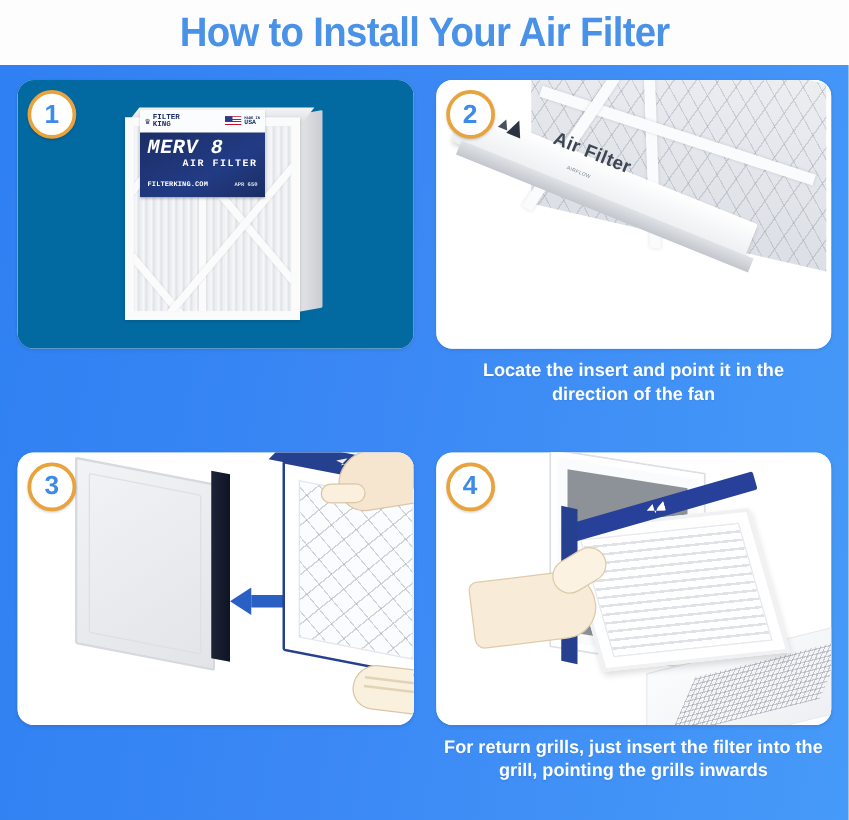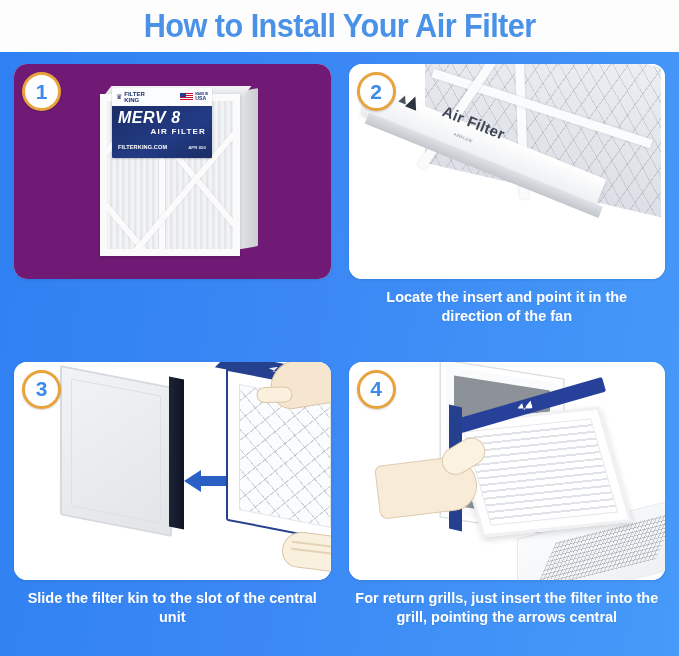--- a/index.html
+++ b/index.html
@@ -46,21 +46,21 @@
     color:#3d8ae8;font-size:21px;font-weight:bold;z-index:6;
     box-shadow:0 1px 2px rgba(0,0,0,.18);
   }
   .caption{
     color:#ffffff;font-size:14.5px;font-weight:bold;text-align:center;
     line-height:1.32;margin-top:9px;padding:0 6px;
     text-shadow:0 1px 1px rgba(0,0,0,.07);
   }
 
   
-  .ph1{position:absolute;left:0;top:0;width:100%;height:100%;background:#701a75;}
+  .ph1{position:absolute;left:0;top:0;width:100%;height:100%;background:#0369a1;font-family:Liberation Mono, monospace;}
   .filter-photo{
     position:absolute;left:86px;top:22px;width:158px;height:168px;
   }
   .fp-side{
     position:absolute;right:0;top:4px;width:22px;height:158px;
     background:linear-gradient(90deg,#e9eaec,#c9ccd1);
     transform:skewY(-10deg);border-radius:1px;
   }
   .fp-top{
     position:absolute;left:6px;top:0px;width:140px;height:14px;
@@ -392,21 +392,20 @@
               <div class="nf-mesh"></div>
             </div>
             <div class="nf-topband"></div>
 
           </div>
 
           <div class="hand-top"></div>
           <div class="hand-bot"></div>
         </div>
       </div>
-      <div class="caption">Slide the filter kin to the slot of the central unit</div>
     </div>
 
     <div class="panel panel-4">
       <div class="card">
         <div class="badge">4</div>
 
         <div class="ill4">
           <div class="ceiling">
             <div class="ceiling-hole"></div>
           </div>
@@ -417,17 +416,17 @@
 
           <div class="grill">
             <div class="louvers"></div>
           </div>
           <div class="blue-edge"></div>
           <div class="blue-left"></div>
 
           <div class="hand4"></div>
         </div>
       </div>
-      <div class="caption">For return grills, just insert the filter into the grill, pointing the arrows central</div>
+      <div class="caption">For return grills, just insert the filter into the grill, pointing the grills inwards</div>
     </div>
 
   </div>
 </div>
 
 </body></html>

